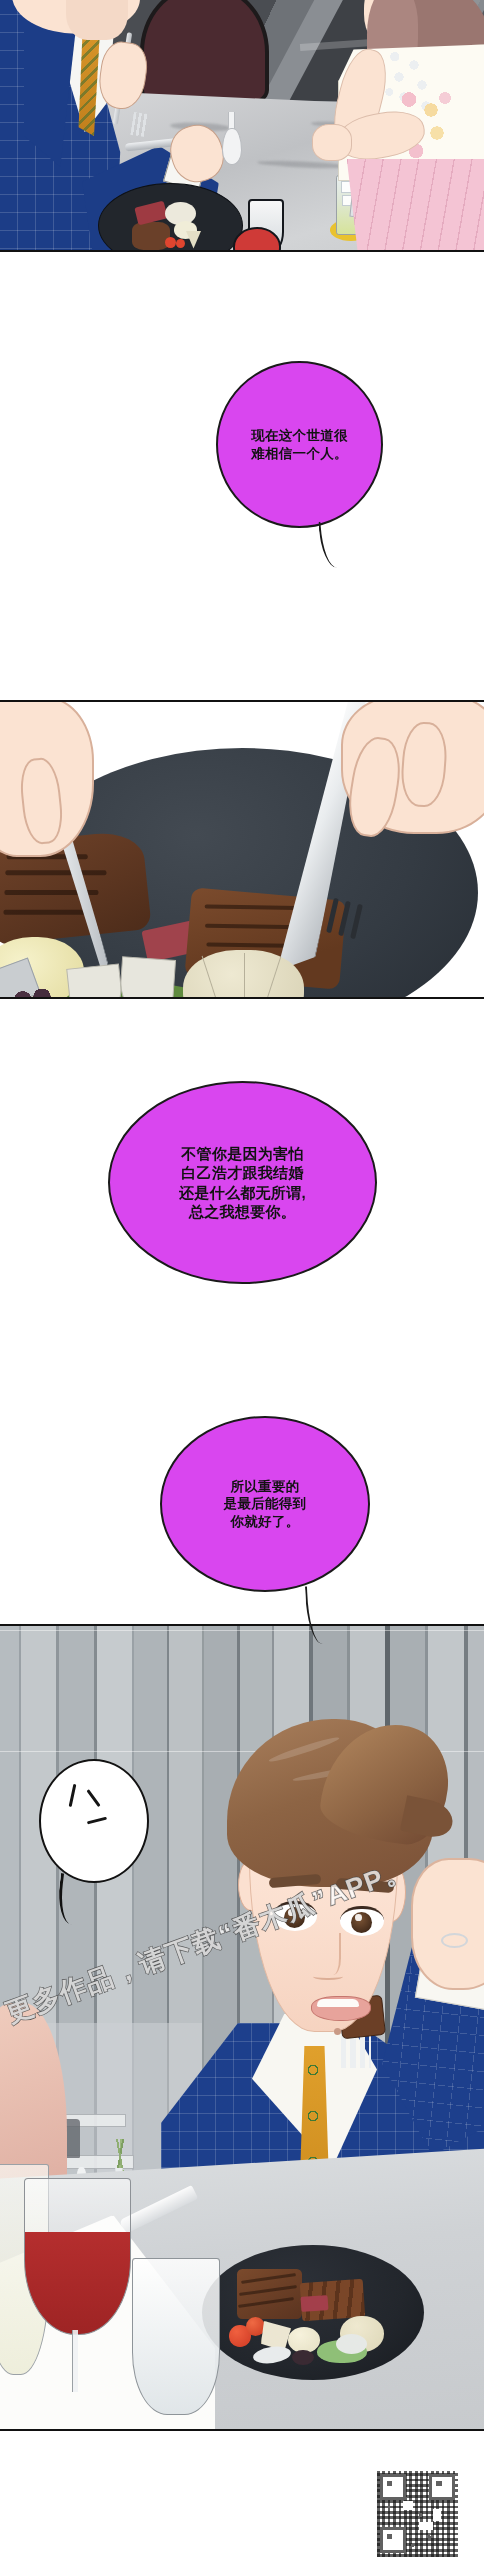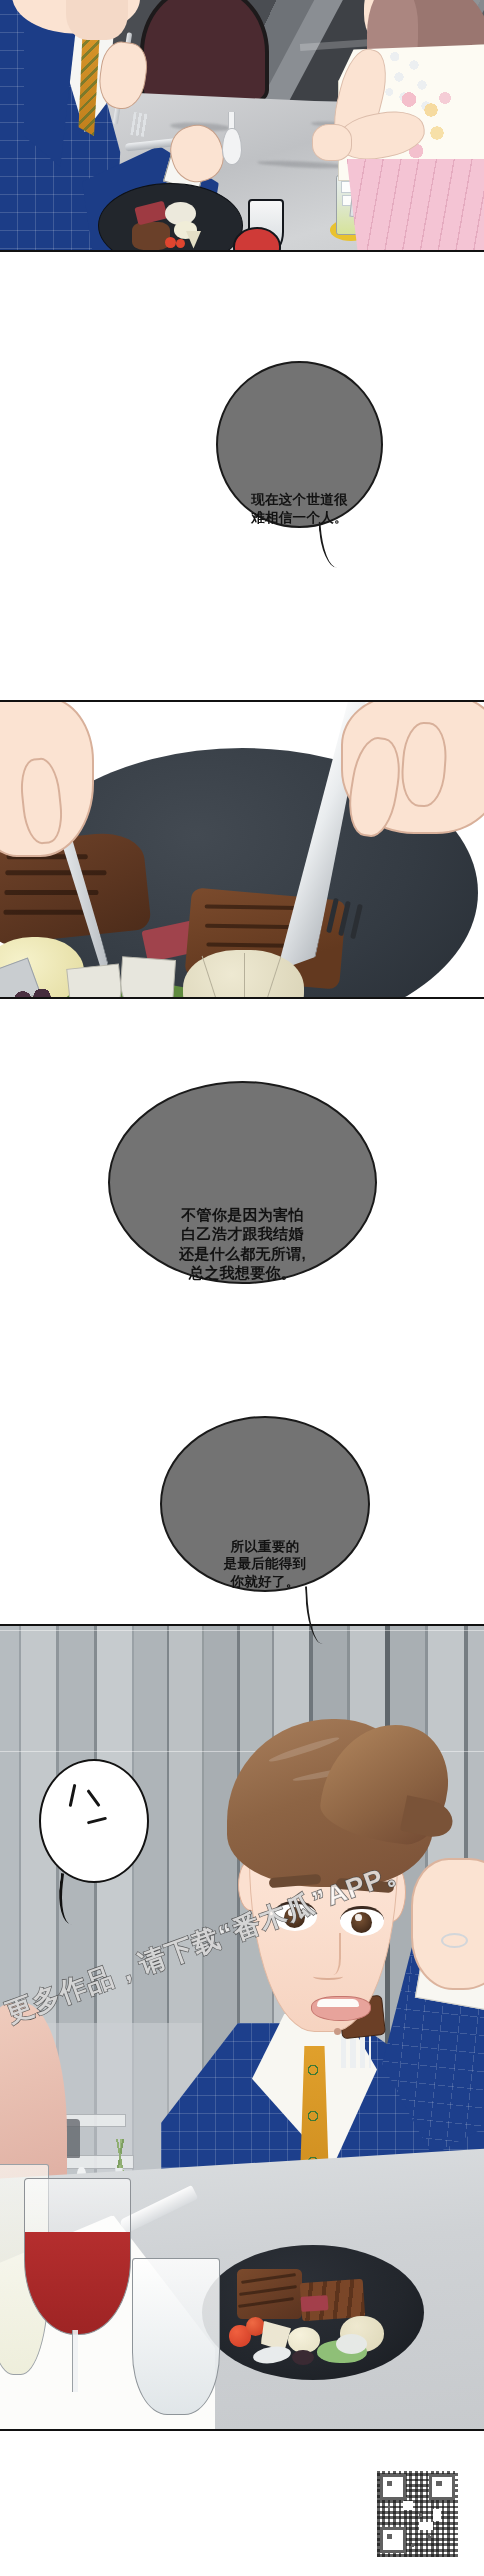--- a/index.html
+++ b/index.html
@@ -276,25 +276,25 @@
   .w-skirt {
     position: absolute; right: -10.8px; top: 159px; width: 148px; height: 101px;
     background: #f4c4d4;
     background-image: repeating-linear-gradient(100deg, rgba(216,150,174,.55) 0 1.3px, transparent 1.3px 17.5px);
     clip-path: polygon(0% 0%, 100% 0%, 100% 100%, 8% 100%);
   }
 
   
   .bubble {
     position: absolute;
-    background: #737373;
+    background: #d946ef;
     border: 2px solid #1a1a1a;
     border-radius: 50%;
     display: flex;
-    align-items: flex-end;
+    align-items: center;
     justify-content: center;
     box-sizing: border-box;
   }
   .bubble-text {
     font-family: "Liberation Sans", "DejaVu Sans", sans-serif;
     font-weight: bold;
     color: #121212;
     text-align: center;
     line-height: 1.28;
     white-space: pre-line;

